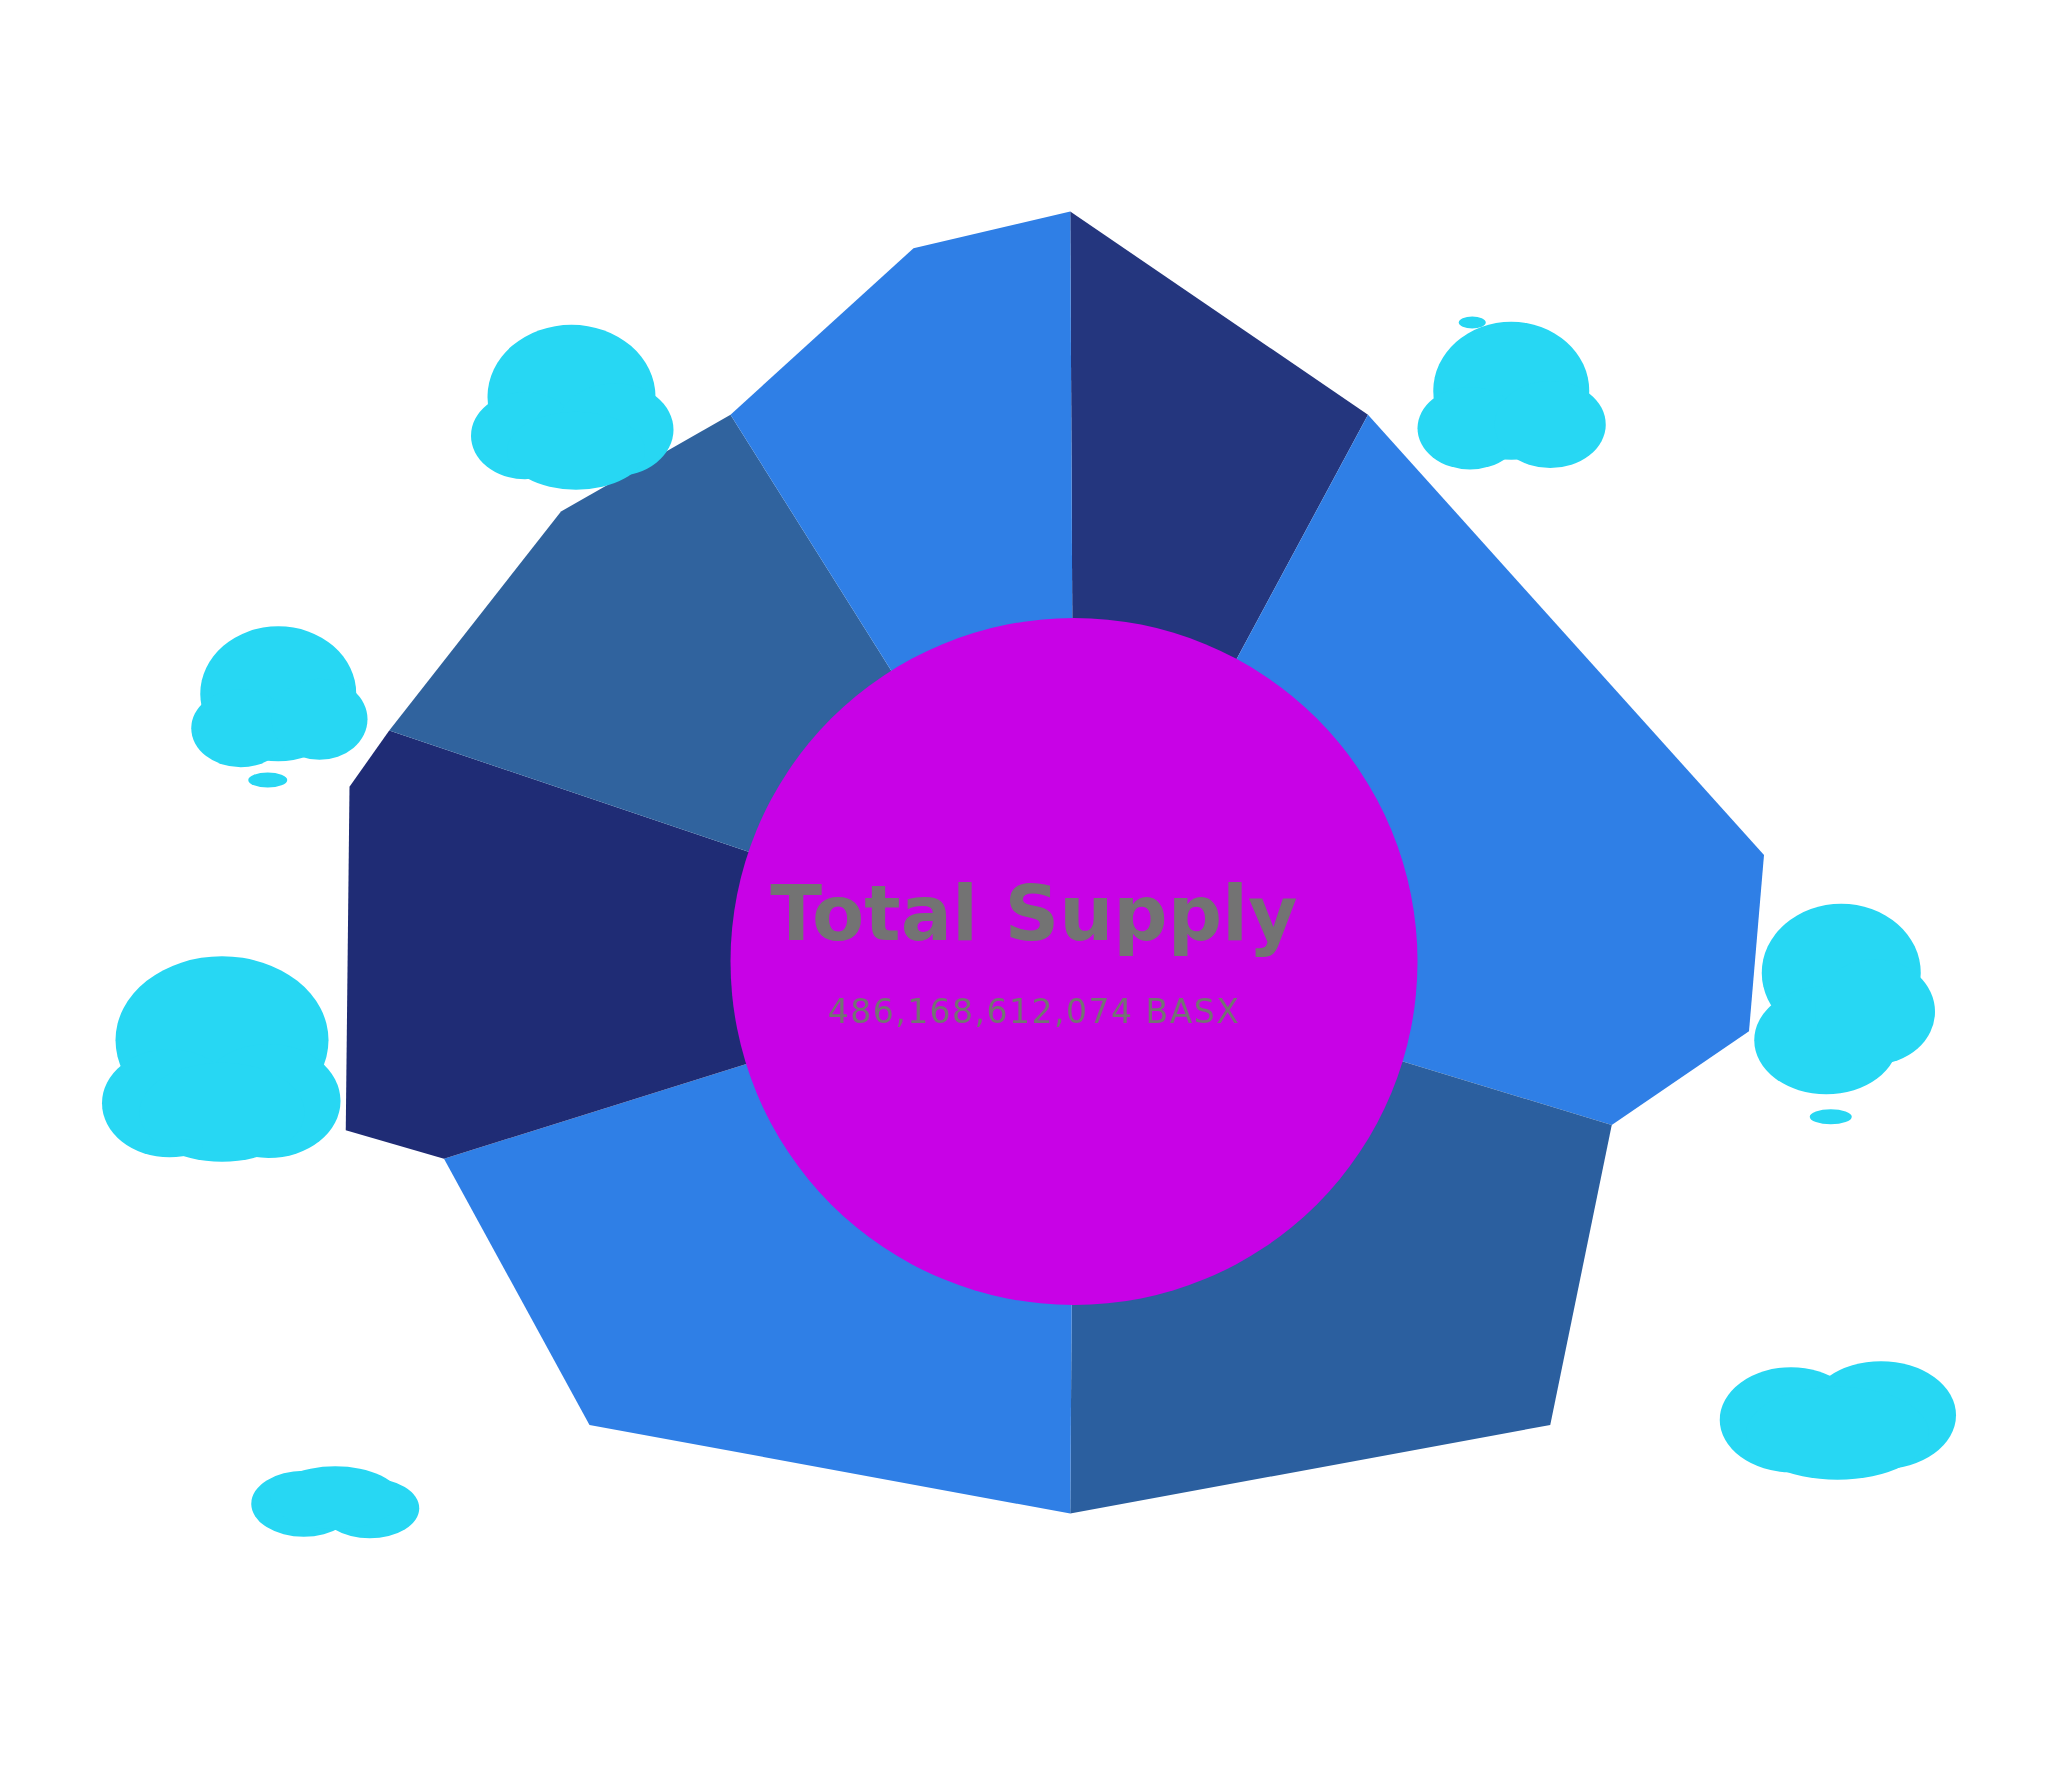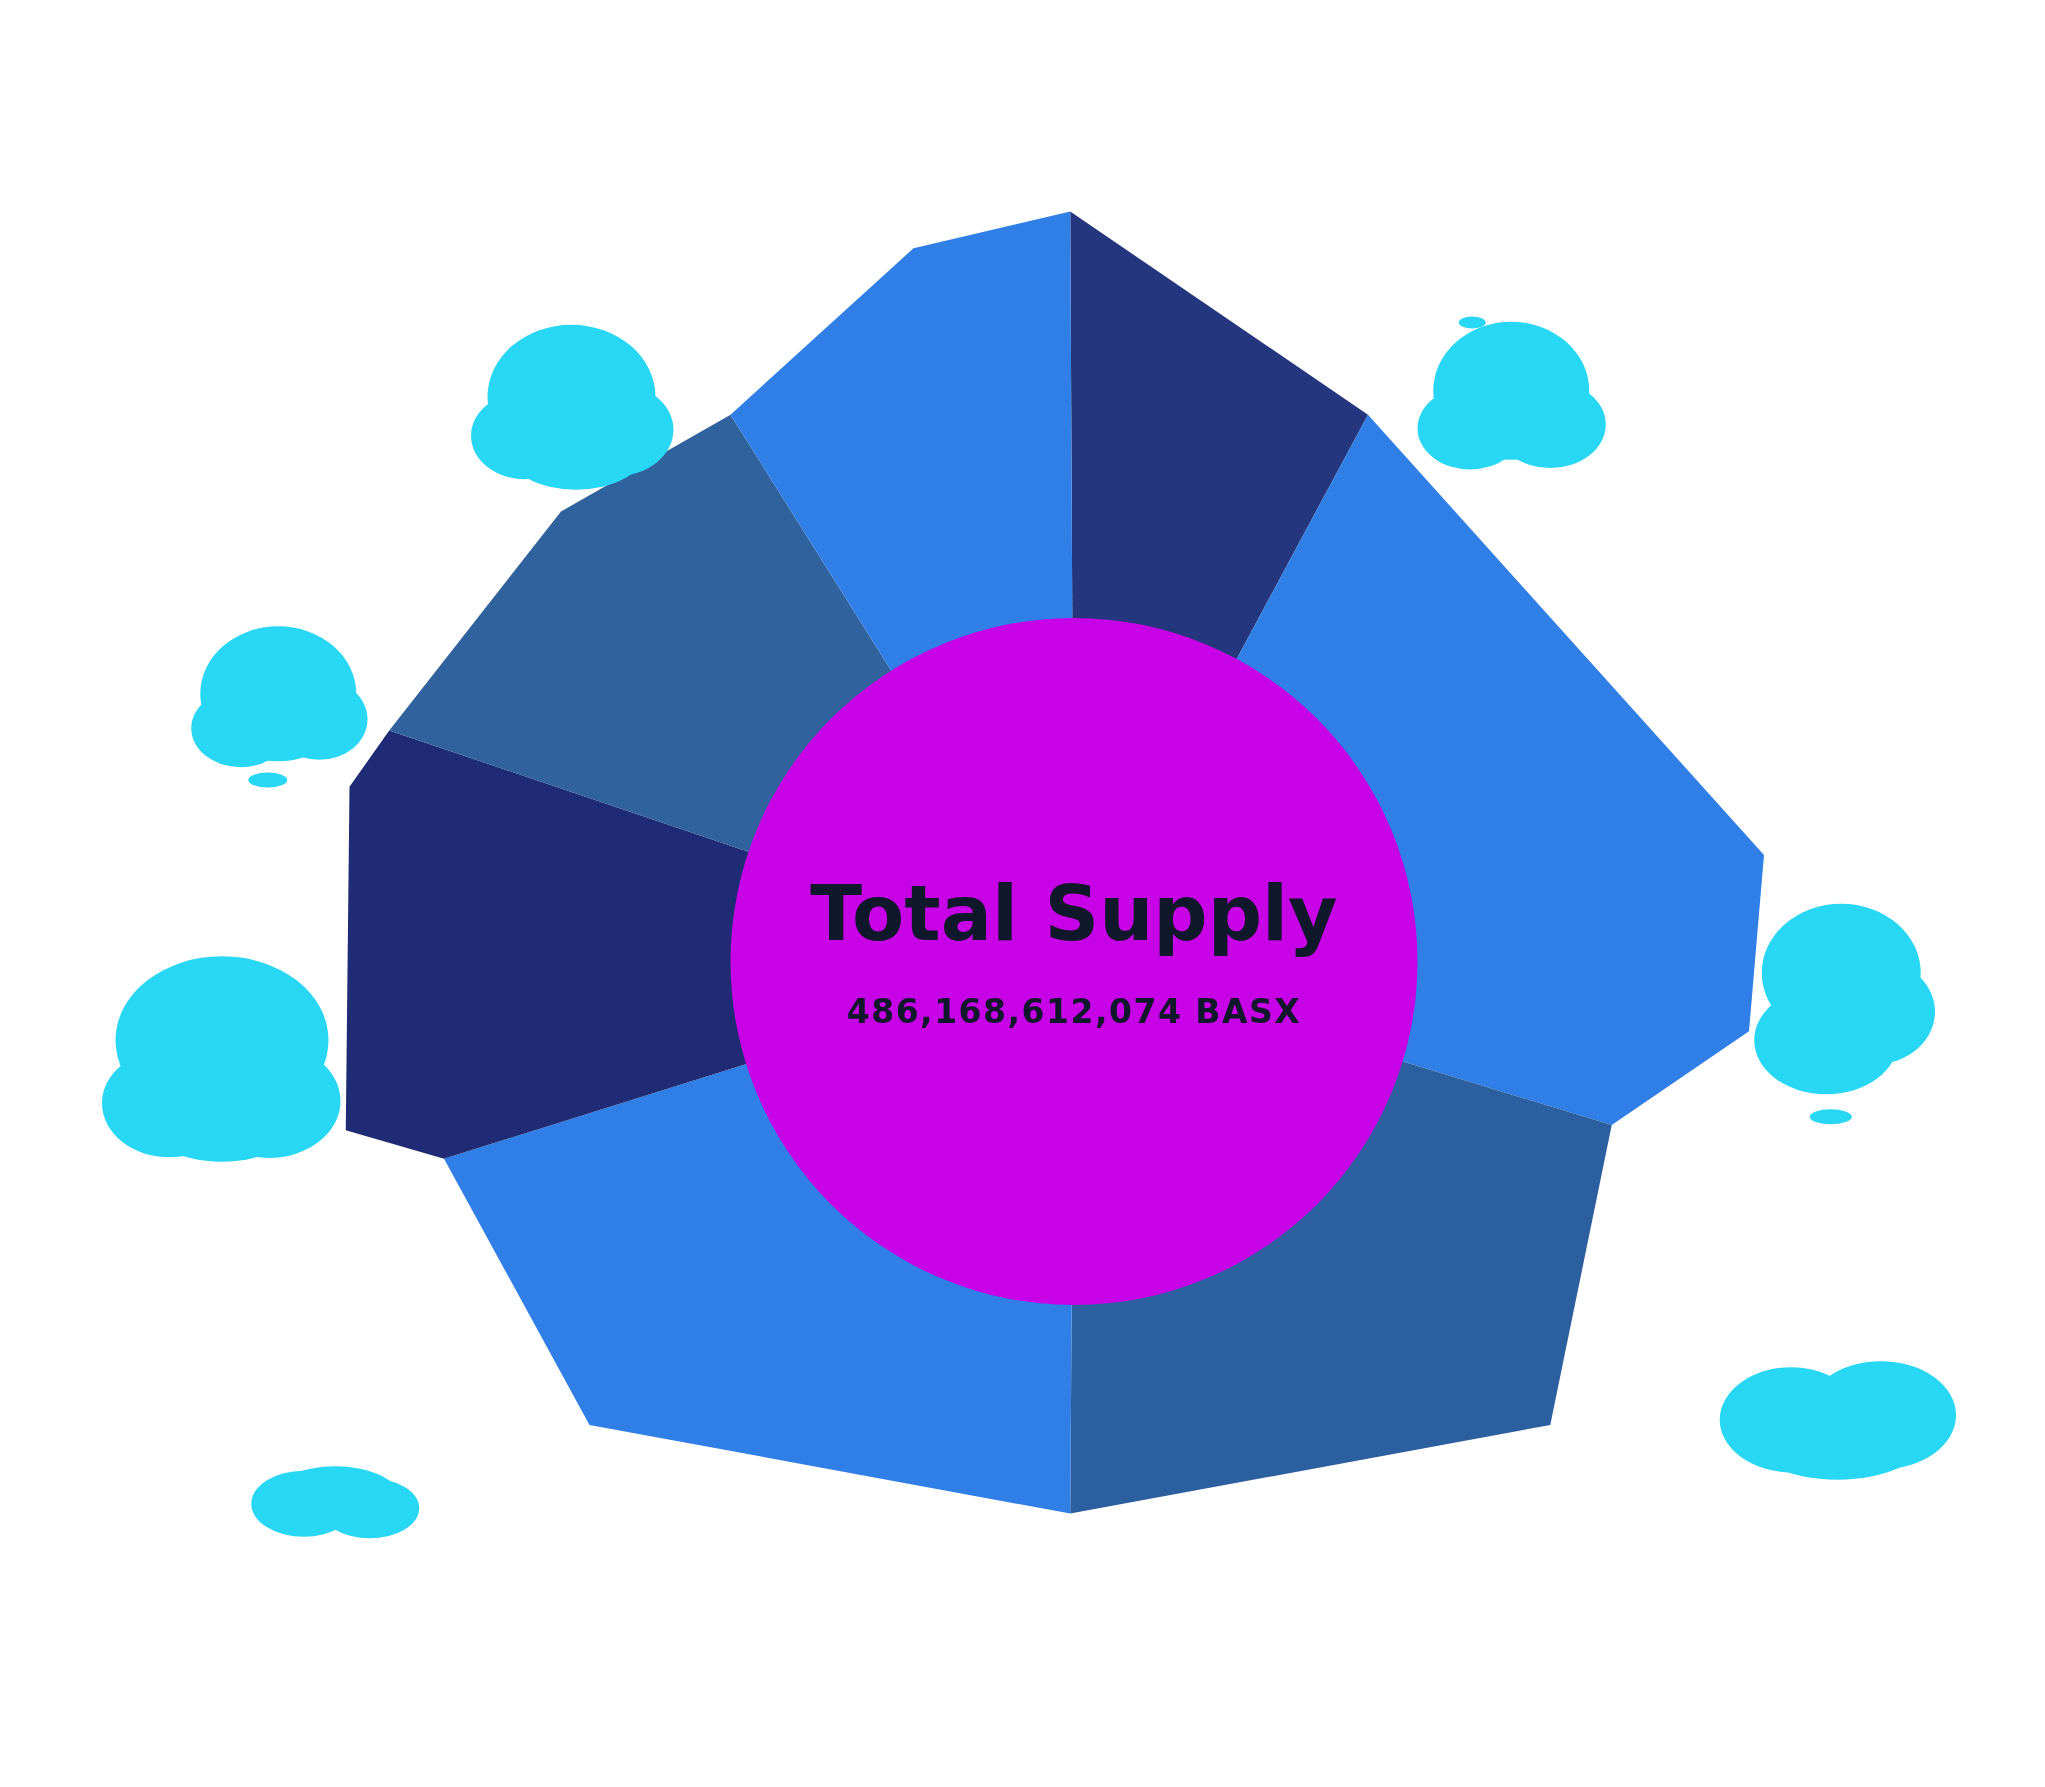--- a/index.html
+++ b/index.html
@@ -21,38 +21,38 @@
   svg.wheel {
     position: absolute;
     left: 0;
     top: 0;
     width: 2046px;
     height: 1788px;
     display: block;
   }
   .center-label {
     position: absolute;
-    left: 1074px;
+    left: 1034px;
     top: 951px;
     transform: translate(-50%, -50%);
     text-align: center;
-    color: #0f172a;
+    color: #737373;
     pointer-events: none;
     white-space: nowrap;
   }
   .center-label .title {
     font-size: 76px;
     font-weight: 700;
     letter-spacing: 0px;
     line-height: 1.1;
     margin: 0;
   }
   .center-label .subtitle {
     font-size: 33px;
-    font-weight: 700;
+    font-weight: 400;
     letter-spacing: 1.5px;
     margin-top: 36px;
   }
 </style>
 </head>
 <body>
 
 <div class="stage">
 
   <svg class="wheel" viewBox="0 0 2728 2384" xmlns="http://www.w3.org/2000/svg">

